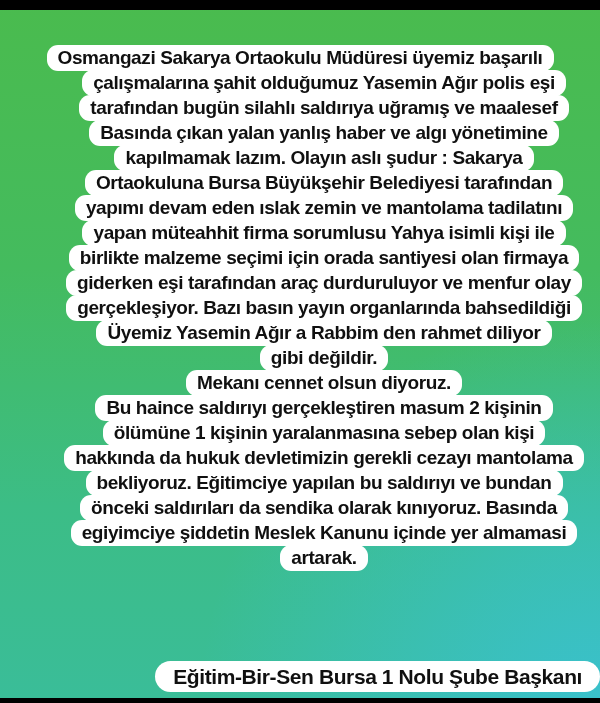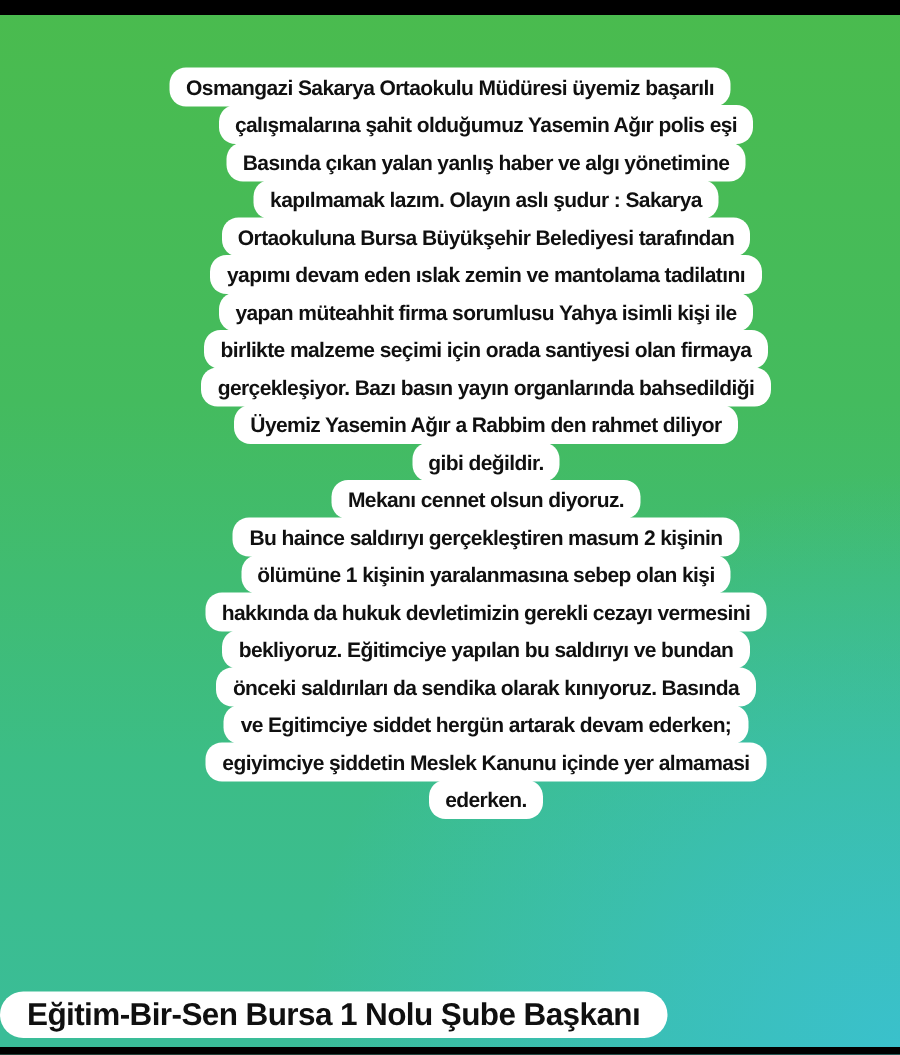--- a/index.html
+++ b/index.html
@@ -25,36 +25,36 @@
     right: 0;
     display: flex;
     flex-direction: column;
     align-items: center;
   }
   .hl-line {
     display: block;
     background: #ffffff;
     color: #101010;
     font-weight: 700;
-    font-size: 14px;
+    font-size: 19px;
     letter-spacing: -0.4px;
     line-height: 26px;
     padding: 0 11px;
     border-radius: 11px;
     white-space: nowrap;
     text-align: center;
   }
   .hl-line + .hl-line { margin-top: -1px; margin-left: 48px; }
 
   .footer-wrap {
     position: absolute;
     top: 661px;
     left: 0;
     right: 0;
-    text-align: left;
+    text-align: right;
   }
   .footer-pill {
     display: inline-block;
     background: #ffffff;
     color: #101010;
     font-weight: 700;
     font-size: 21px;
     letter-spacing: -0.4px;
     line-height: 31px;
     padding: 0 18px;
@@ -65,38 +65,39 @@
 </head>
 <body>
 
 <div class="canvas">
 
   <div class="bar bar-top" style="background-color: rgb(0, 0, 0);"></div>
 
   <div class="text-block">
       <span class="hl-line">Osmangazi Sakarya Ortaokulu Müdüresi üyemiz başarılı</span>
       <span class="hl-line">çalışmalarına şahit olduğumuz Yasemin Ağır polis eşi</span>
+      <span class="hl-line">tarafından bugün silahlı saldırıya uğramış ve maalesef</span>
       <span class="hl-line">Basında çıkan yalan yanlış haber ve algı yönetimine</span>
       <span class="hl-line">kapılmamak lazım. Olayın aslı şudur : Sakarya</span>
       <span class="hl-line">Ortaokuluna Bursa Büyükşehir Belediyesi tarafından</span>
       <span class="hl-line">yapımı devam eden ıslak zemin ve mantolama tadilatını</span>
       <span class="hl-line">yapan müteahhit firma sorumlusu Yahya isimli kişi ile</span>
       <span class="hl-line">birlikte malzeme seçimi için orada santiyesi olan firmaya</span>
+      <span class="hl-line">giderken eşi tarafından araç durduruluyor ve menfur olay</span>
       <span class="hl-line">gerçekleşiyor. Bazı basın yayın organlarında bahsedildiği</span>
       <span class="hl-line">Üyemiz Yasemin Ağır a Rabbim den rahmet diliyor</span>
       <span class="hl-line">gibi değildir.</span>
       <span class="hl-line">Mekanı cennet olsun diyoruz.</span>
       <span class="hl-line">Bu haince saldırıyı gerçekleştiren masum 2 kişinin</span>
       <span class="hl-line">ölümüne 1 kişinin yaralanmasına sebep olan kişi</span>
-      <span class="hl-line">hakkında da hukuk devletimizin gerekli cezayı vermesini</span>
+      <span class="hl-line">hakkında da hukuk devletimizin gerekli cezayı mantolama</span>
       <span class="hl-line">bekliyoruz. Eğitimciye yapılan bu saldırıyı ve bundan</span>
       <span class="hl-line">önceki saldırıları da sendika olarak kınıyoruz. Basında</span>
-      <span class="hl-line">ve Egitimciye siddet hergün artarak devam ederken;</span>
       <span class="hl-line">egiyimciye şiddetin Meslek Kanunu içinde yer almamasi</span>
-      <span class="hl-line">ederken.</span>
+      <span class="hl-line">artarak.</span>
     </div>
 
   <div class="footer-wrap">
     <span class="footer-pill">Eğitim-Bir-Sen Bursa 1 Nolu Şube Başkanı</span>
   </div>
 
   <div class="bar bar-bottom" style="background-color: rgb(0, 0, 0);"></div>
 
 </div>
 

